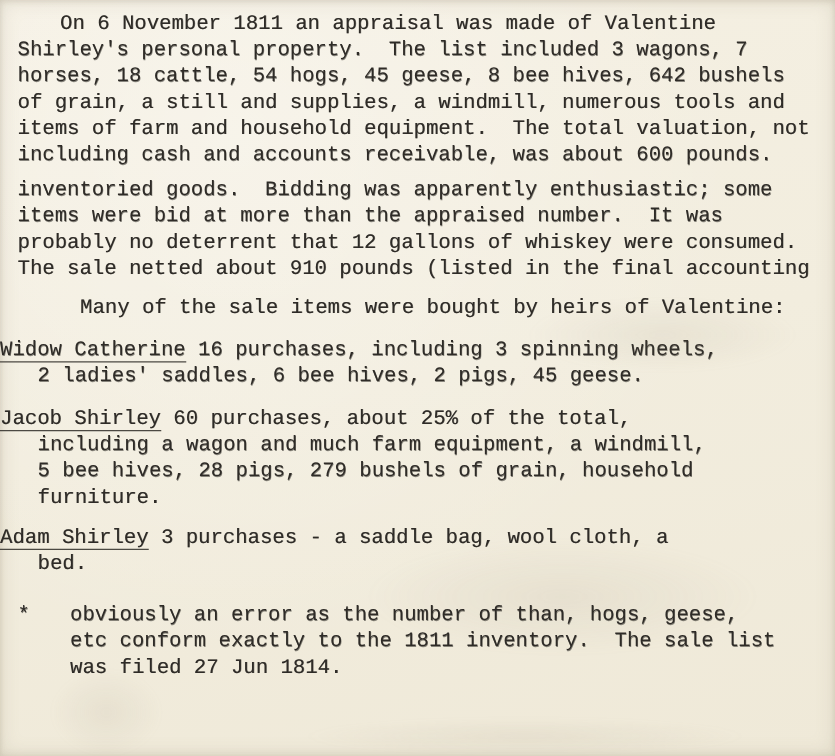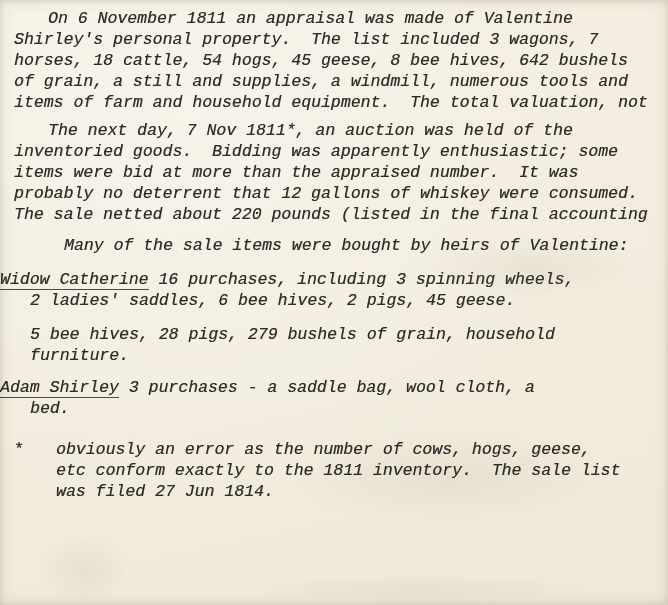--- a/index.html
+++ b/index.html
@@ -24,21 +24,20 @@
       inset 0 -2px 5px rgba(140,130,105,0.12);
     font-family: "Liberation Mono", "DejaVu Sans Mono", monospace;
     font-size: 16.5px;
     line-height: 21px;
     color: #2e2b27;
     text-shadow: 0.4px 0.4px 0.4px rgba(46,43,39,0.55);
   }
   .line {
     white-space: pre;
     height: 21px;
-    font-style: italic;
   }
   .para { margin-left: 14px; }
   .firstline { padding-left: 34px; }
   .p2 { margin-top: 7px; }
   .intro { margin-left: 64px; margin-top: 10px; }
   .buyer { }
   .buyer .cont { margin-left: 30px; }
   .mt13 { margin-top: 13px; }
   .mt11 { margin-top: 11px; }
   .uname {
@@ -76,47 +75,49 @@
   <div class="smudge s2"></div>
   <div class="smudge s3"></div>
   <div class="smudge s4"></div>
 
   <div class="para p1">
     <div class="line firstline">On 6 November 1811 an appraisal was made of Valentine</div>
     <div class="line">Shirley's personal property.  The list included 3 wagons, 7</div>
     <div class="line">horses, 18 cattle, 54 hogs, 45 geese, 8 bee hives, 642 bushels</div>
     <div class="line">of grain, a still and supplies, a windmill, numerous tools and</div>
     <div class="line">items of farm and household equipment.  The total valuation, not</div>
+    <div class="line">including cash and accounts receivable, was about 600 pounds.</div>
   </div>
 
   <div class="para p2">
-    <div class="line firstline">The next day, 7 Nov 1811*, an auction was held of the</div>
     <div class="line">inventoried goods.  Bidding was apparently enthusiastic; some</div>
     <div class="line">items were bid at more than the appraised number.  It was</div>
     <div class="line">probably no deterrent that 12 gallons of whiskey were consumed.</div>
-    <div class="line">The sale netted about 220 pounds (listed in the final accounting</div>
+    <div class="line">The sale netted about 910 pounds (listed in the final accounting</div>
   </div>
 
   <div class="line intro">Many of the sale items were bought by heirs of Valentine:</div>
 
   <div class="buyer mt13">
     <div class="line"><span class="uname">Widow Catherine</span><span> 16 purchases, including 3 spinning wheels,</span></div>
     <div class="line cont">2 ladies' saddles, 6 bee hives, 2 pigs, 45 geese.</div>
   </div>
 
   <div class="buyer mt13">
+    <div class="line"><span class="uname">Jacob Shirley</span><span> 60 purchases, about 25% of the total,</span></div>
+    <div class="line cont">including a wagon and much farm equipment, a windmill,</div>
     <div class="line cont">5 bee hives, 28 pigs, 279 bushels of grain, household</div>
     <div class="line cont">furniture.</div>
   </div>
 
   <div class="buyer mt11">
     <div class="line"><span class="uname">Adam Shirley</span><span> 3 purchases - a saddle bag, wool cloth, a</span></div>
     <div class="line cont">bed.</div>
   </div>
 
   <div class="footnote">
     <span class="fmark">*</span>
-    <div class="line">obviously an error as the number of cows, hogs, geese,</div>
+    <div class="line">obviously an error as the number of than, hogs, geese,</div>
     <div class="line">etc conform exactly to the 1811 inventory.  The sale list</div>
     <div class="line">was filed 27 Jun 1814.</div>
   </div>
 
 </div>
 
 </body></html>

